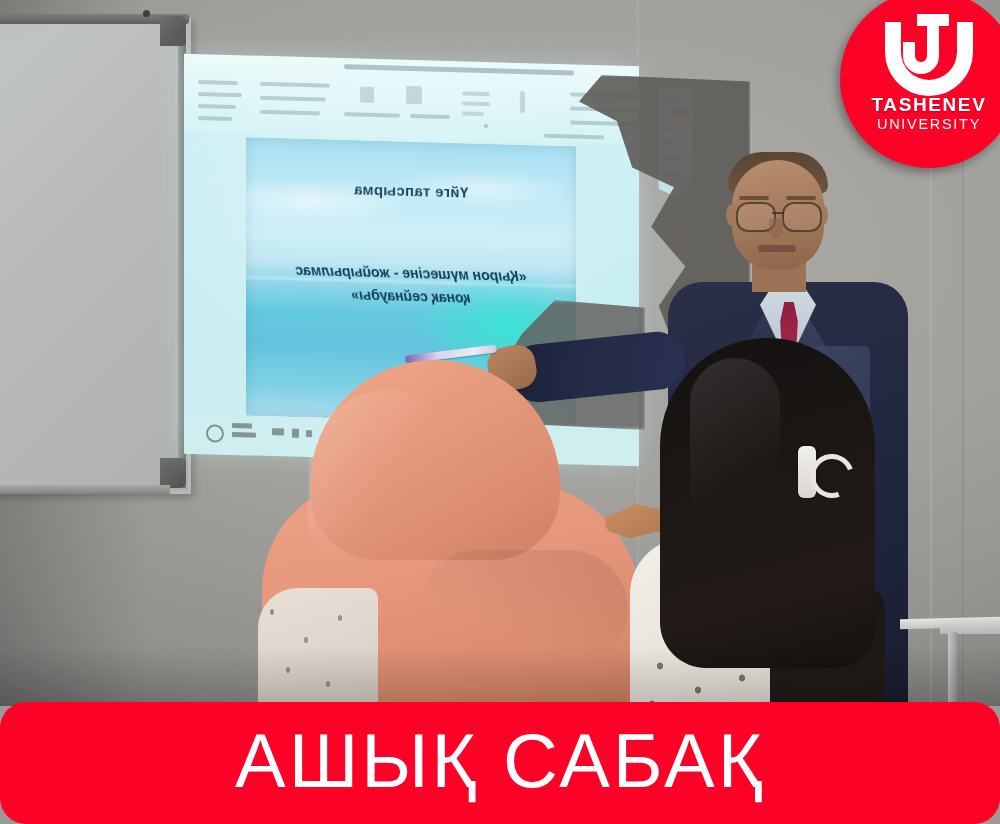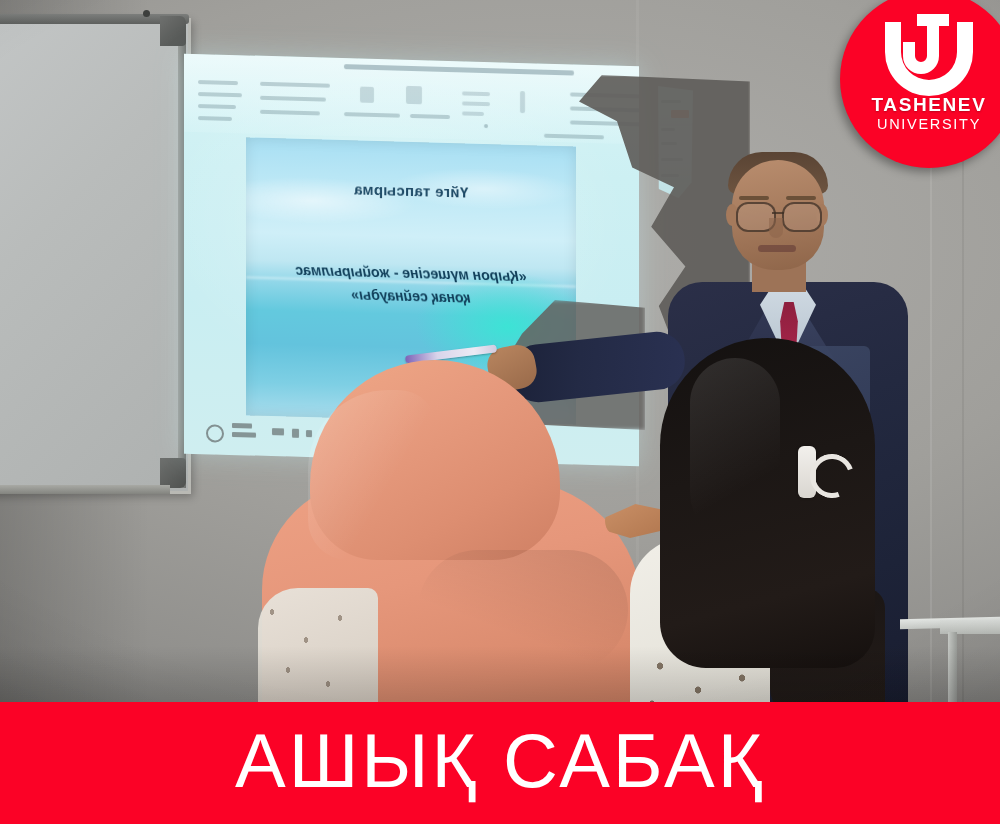--- a/index.html
+++ b/index.html
@@ -375,21 +375,21 @@
   }
   .logo-sub{
     position:absolute;left:0;top:126px;width:100%;text-align:center;
     color:#fff;font-weight:400;font-size:14.5px;letter-spacing:1.7px;
   }
 
   
   .banner{
     position:absolute;left:0;top:702px;width:1000px;height:122px;
     background:#fb0226;
-    display:flex;align-items:center;justify-content:center;
+    display:flex;align-items:center;justify-content:center;border-radius:26px;
   }
   .banner-text{
     color:#fff;font-size:76px;font-weight:400;letter-spacing:3px;
     line-height:1;white-space:nowrap;
     transform:translateY(-2px);
   }
 </style>
 </head>
 <body>
 

